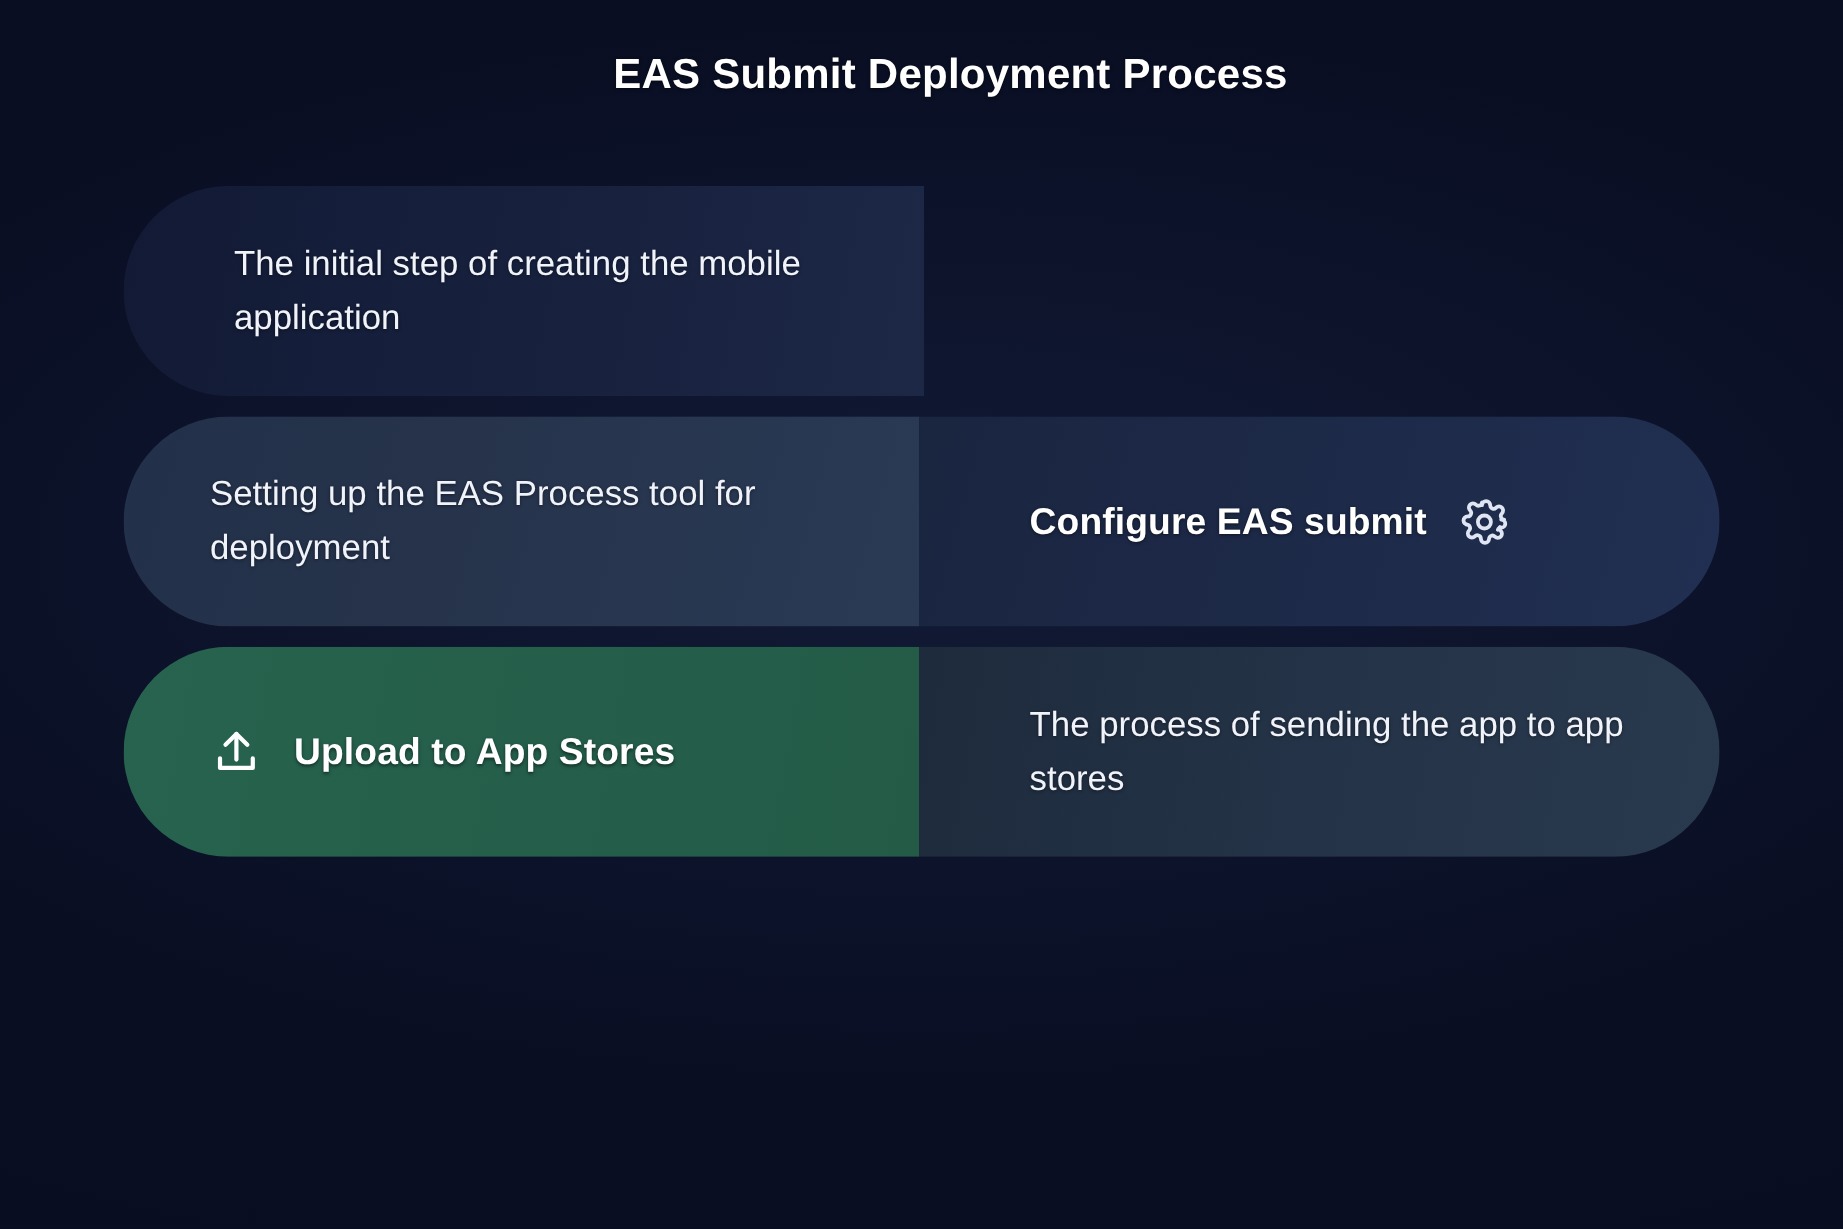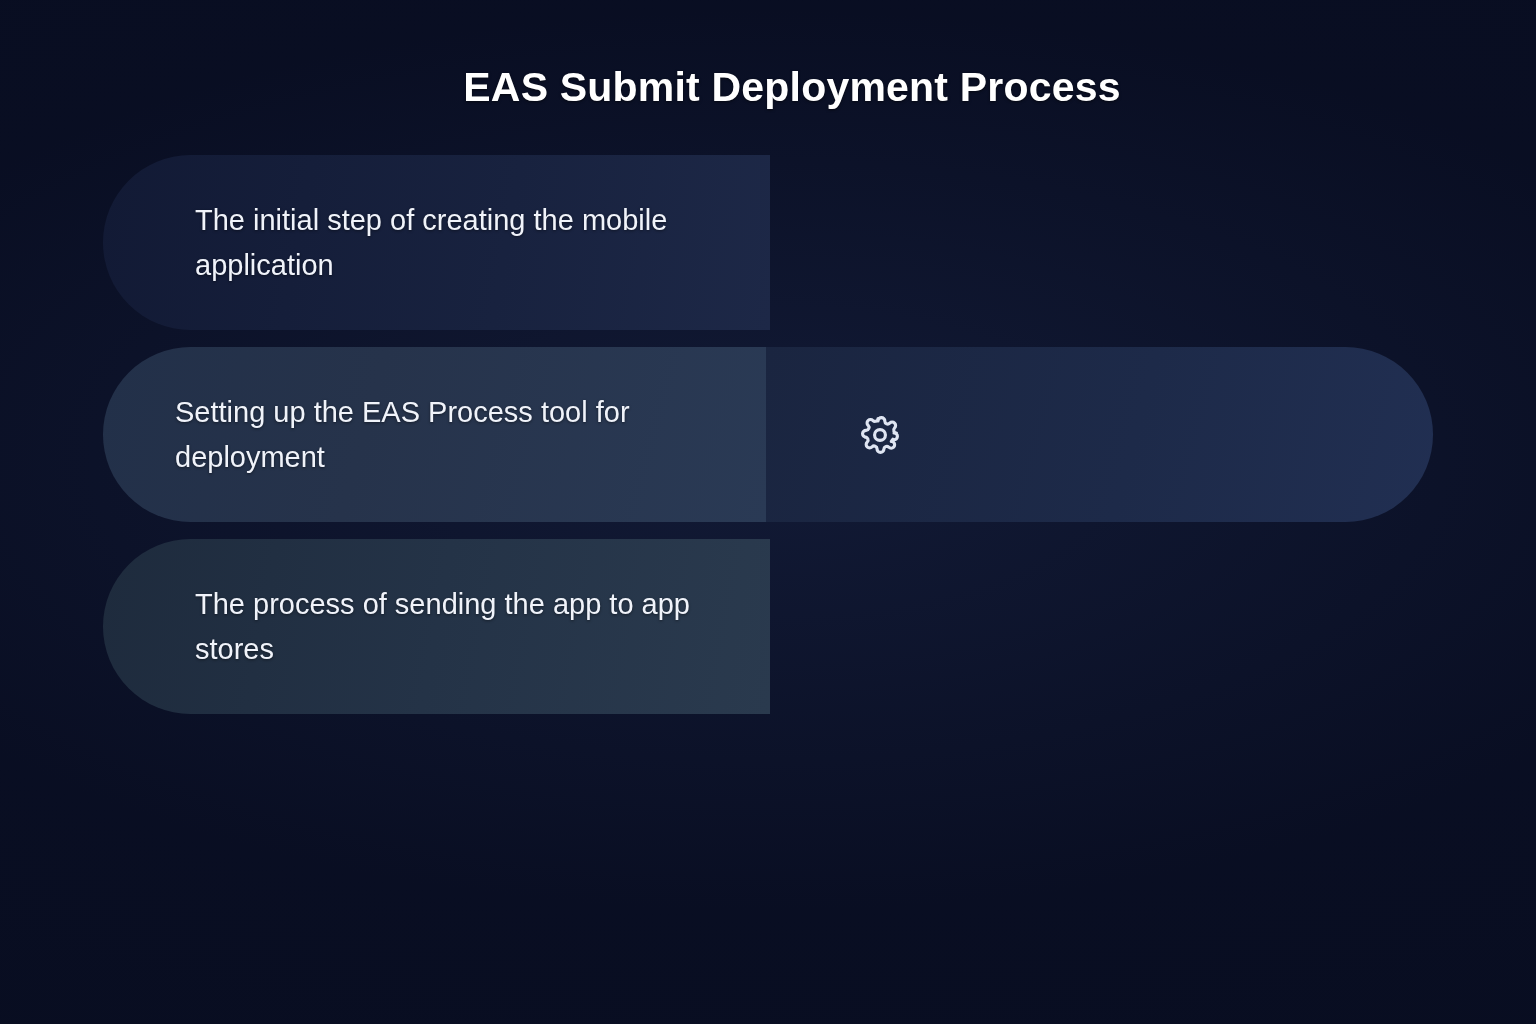--- a/index.html
+++ b/index.html
@@ -27,25 +27,25 @@
   }
 
   .page {
     position: relative;
     width: 1536px;
     height: 1024px;
   }
 
   .title {
     position: absolute;
-    top: 64px;
+    top: 42px;
     left: 0;
     width: 1536px;
     text-align: center;
-    font-size: 41px;
+    font-size: 35px;
     font-weight: bold;
     color: #ffffff;
     letter-spacing: 0.2px;
     text-shadow: 0 1px 3px rgba(0,0,0,0.55);
     padding-left: 48px;
   }
 
   .rows {
     position: absolute;
     left: 103px;
@@ -150,31 +150,44 @@
         <div class="desc pad-right">The initial step of creating the mobile application</div>
       </div>
     </div>
 
     <div class="row">
       <div class="half left fill-navy-light">
         <div class="desc pad-left">Setting up the EAS Process tool for deployment</div>
       </div>
       <div class="half right fill-navy-dark">
         <div class="label pad-right">
+          <span>Configure EAS submit</span>
           <span class="icon">
             <svg width="42" height="42" viewBox="0 0 24 24" fill="none" stroke="#dfe5f2" stroke-width="1.8" stroke-linecap="round" stroke-linejoin="round">
               <circle cx="12" cy="12" r="3.1"></circle>
               <path d="M19.4 14.4a1.6 1.6 0 0 0 .32 1.77l.06.06a1.95 1.95 0 1 1-2.76 2.76l-.06-.06a1.6 1.6 0 0 0-1.77-.32 1.6 1.6 0 0 0-.97 1.47V20a1.95 1.95 0 1 1-3.9 0v-.1a1.6 1.6 0 0 0-1.05-1.47 1.6 1.6 0 0 0-1.77.32l-.06.06a1.95 1.95 0 1 1-2.76-2.76l.06-.06a1.6 1.6 0 0 0 .32-1.77 1.6 1.6 0 0 0-1.47-.97H4a1.95 1.95 0 1 1 0-3.9h.1a1.6 1.6 0 0 0 1.47-1.05 1.6 1.6 0 0 0-.32-1.77l-.06-.06a1.95 1.95 0 1 1 2.76-2.76l.06.06a1.6 1.6 0 0 0 1.77.32H9.9a1.6 1.6 0 0 0 .97-1.47V4a1.95 1.95 0 1 1 3.9 0v.1a1.6 1.6 0 0 0 .97 1.47 1.6 1.6 0 0 0 1.77-.32l.06-.06a1.95 1.95 0 1 1 2.76 2.76l-.06.06a1.6 1.6 0 0 0-.32 1.77v.08a1.6 1.6 0 0 0 1.47.97H20a1.95 1.95 0 1 1 0 3.9h-.1a1.6 1.6 0 0 0-1.47.97z"></path>
             </svg>
           </span>
         </div>
       </div>
     </div>
 
     <div class="row">
+      <div class="half left fill-green-r">
+        <div class="label pad-left">
+          <span class="icon">
+            <svg width="42" height="42" viewBox="0 0 24 24" fill="none" stroke="#ffffff" stroke-width="2" stroke-linecap="round" stroke-linejoin="round">
+              <path d="M12 3.2 L12 15.4"></path>
+              <path d="M6.8 8.4 L12 3.2 L17.2 8.4"></path>
+              <path d="M4.2 14.8 L4.2 19.4 L19.8 19.4 L19.8 14.8"></path>
+            </svg>
+          </span>
+          <span>Upload to App Stores</span>
+        </div>
+      </div>
       <div class="half right fill-slate">
         <div class="desc pad-right">The process of sending the app to app stores</div>
       </div>
     </div>
 
 
   </div>
 </div>
 
 </body></html>

